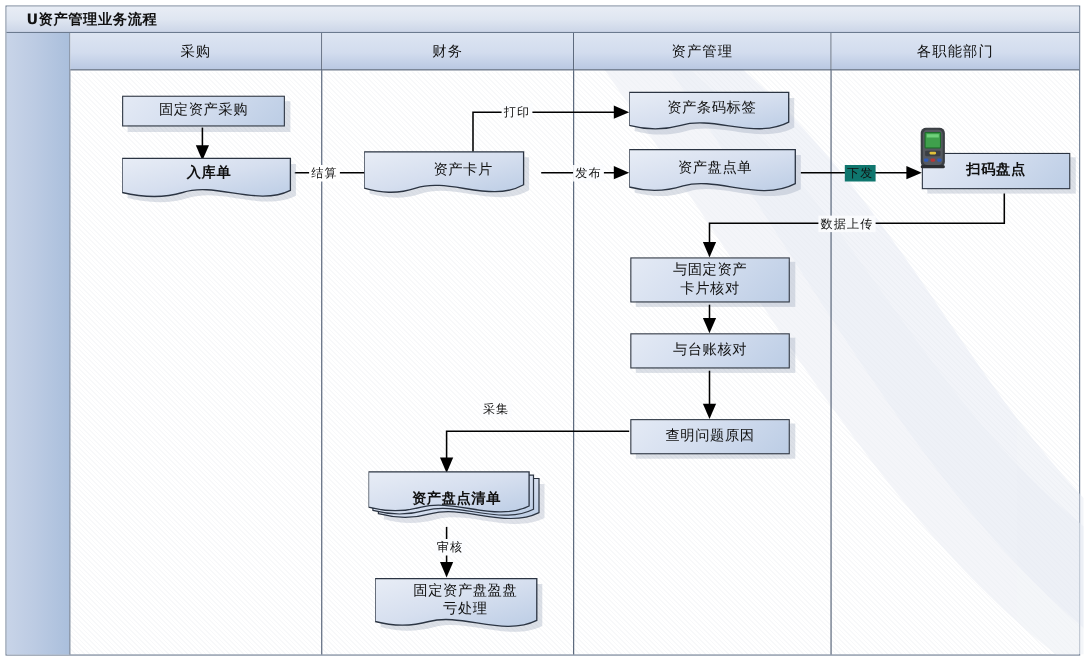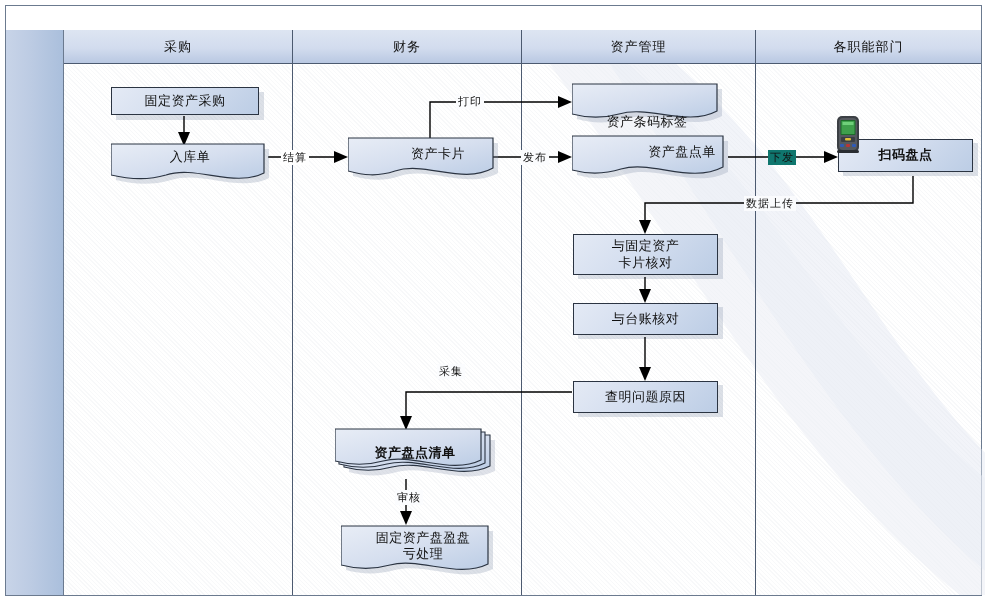--- a/index.html
+++ b/index.html
@@ -136,20 +136,23 @@
 <div id="canvas">
 
   <div class="outer-frame"></div>
 
   <div class="diagram-bg"></div>
   <svg class="swoosh" style="left:360px;top:60px;width:625px;height:535px;" viewBox="0 0 625 535">
     <path d="M250,-10 C420,120 470,300 640,430 L640,535 L600,535 C430,400 330,200 180,-10 Z" fill="#edf0f6" opacity="0.85"></path>
     <path d="M300,-10 C470,130 520,310 680,445 L680,535 L655,535 C490,410 390,210 240,-10 Z" fill="#e3e8f1" opacity="0.6"></path>
   </svg>
 
+  <div class="title-bar">
+    <div class="title-text">U资产管理业务流程</div>
+  </div>
 
   <div class="left-rail"></div>
 
   <div class="lane-head" style="left:64px;width:229px;">
     <span>采购</span>
   </div>
   <div class="lane-head" style="left:293px;width:229px;">
     <span>财务</span>
   </div>
   <div class="lane-head" style="left:522px;width:234px;">
@@ -197,36 +200,36 @@
 
     <line x1="406" y1="479" x2="406" y2="513"></line>
     <polygon points="406,525 400,511 412,511"></polygon>
   </svg>
 
   <div class="shadow" style="left:116px;top:92px;width:148px;height:28px;"></div>
   <div class="node proc" style="left:111px;top:87px;width:148px;height:28px;">
     <span>固定资产采购</span>
   </div>
 
-  <div class="docwrap" style="left:111px;top:140px;width:158px;height:42px;">
+  <div class="docwrap" style="left:111px;top:140px;width:158px;height:42px;font-weight:bold;">
     <svg width="163" height="47" viewBox="0 0 163 47">
       <path d="M5,9 L158,9 L158,38 C128,53 90,30 60,40 C40,46 22,44 5,40 Z" fill="rgba(140,152,175,.30)" stroke="none"></path>
       <linearGradient id="g2" x1="0" y1="0" x2="1" y2="1">
         <stop offset="0%" stop-color="#e8edf6"></stop>
           <stop offset="50%" stop-color="#d6dfef"></stop>
           <stop offset="100%" stop-color="#bccde5"></stop>
       </linearGradient>
       <path d="M0,4 L153,4 L153,33 C123,48 85,25 55,35 C35,41 17,39 0,35 Z" fill="url(#g2)" stroke="#2b3442" stroke-width="1.2"></path>
     </svg>
     <div class="doclabel" style="height:34px;">
       <span>入库单</span>
     </div>
   </div>
 
-  <div class="docwrap" style="left:348px;top:136px;width:180px;height:48px;">
+  <div class="docwrap" style="left:331px;top:136px;width:180px;height:48px;">
     <svg width="155" height="53" viewBox="0 0 155 53">
       <path d="M5,7 L150,7 L150,37 C120,54 82,30 52,40 C34,46 20,44 5,40 Z" fill="rgba(140,152,175,.30)" stroke="none"></path>
       <linearGradient id="g3" x1="0" y1="0" x2="1" y2="1">
         <stop offset="0%" stop-color="#e8edf6"></stop>
           <stop offset="50%" stop-color="#d6dfef"></stop>
           <stop offset="100%" stop-color="#bccde5"></stop>
       </linearGradient>
       <path d="M0,2 L145,2 L145,32 C115,49 77,25 47,35 C29,41 15,39 0,35 Z" fill="url(#g3)" stroke="#2b3442" stroke-width="1.2"></path>
     </svg>
     <div class="doclabel" style="height:36px;">
@@ -237,36 +240,36 @@
   <div class="docwrap" style="left:572px;top:82px;width:150px;height:46px;">
     <svg width="155" height="51" viewBox="0 0 155 51">
       <path d="M5,7 L150,7 L150,34 C120,50 82,28 52,37 C34,42 20,41 5,37 Z" fill="rgba(140,152,175,.30)" stroke="none"></path>
       <linearGradient id="g4" x1="0" y1="0" x2="1" y2="1">
         <stop offset="0%" stop-color="#e8edf6"></stop>
           <stop offset="50%" stop-color="#d6dfef"></stop>
           <stop offset="100%" stop-color="#bccde5"></stop>
       </linearGradient>
       <path d="M0,2 L145,2 L145,29 C115,45 77,23 47,32 C29,37 15,36 0,32 Z" fill="url(#g4)" stroke="#2b3442" stroke-width="1.2"></path>
     </svg>
-    <div class="doclabel" style="height:32px;margin-top:24px;">
+    <div class="doclabel" style="height:32px;">
       <span>资产条码标签</span>
     </div>
   </div>
 
   <div class="docwrap" style="left:572px;top:134px;width:156px;height:50px;">
     <svg width="161" height="55" viewBox="0 0 161 55">
       <path d="M5,7 L156,7 L156,38 C124,55 85,31 54,40 C35,46 20,45 5,41 Z" fill="rgba(140,152,175,.30)" stroke="none"></path>
       <linearGradient id="g5" x1="0" y1="0" x2="1" y2="1">
         <stop offset="0%" stop-color="#e8edf6"></stop>
           <stop offset="50%" stop-color="#d6dfef"></stop>
           <stop offset="100%" stop-color="#bccde5"></stop>
       </linearGradient>
       <path d="M0,2 L151,2 L151,33 C119,50 80,26 49,35 C30,41 15,40 0,36 Z" fill="url(#g5)" stroke="#2b3442" stroke-width="1.2"></path>
     </svg>
-    <div class="doclabel" style="height:36px;padding-left:32px;">
+    <div class="doclabel" style="height:36px;">
       <span>资产盘点单</span>
     </div>
   </div>
 
   <div class="shadow" style="left:843px;top:143px;width:135px;height:33px;"></div>
   <div class="node proc" style="left:838px;top:139px;width:135px;height:33px;font-weight:bold;">
     <span>扫码盘点</span>
   </div>
   <svg class="scanner" style="left:833px;top:116px;width:30px;height:40px;" viewBox="0 0 30 40">
     <rect x="4" y="0" width="22" height="36" rx="5" fill="#3b3f44"></rect>

